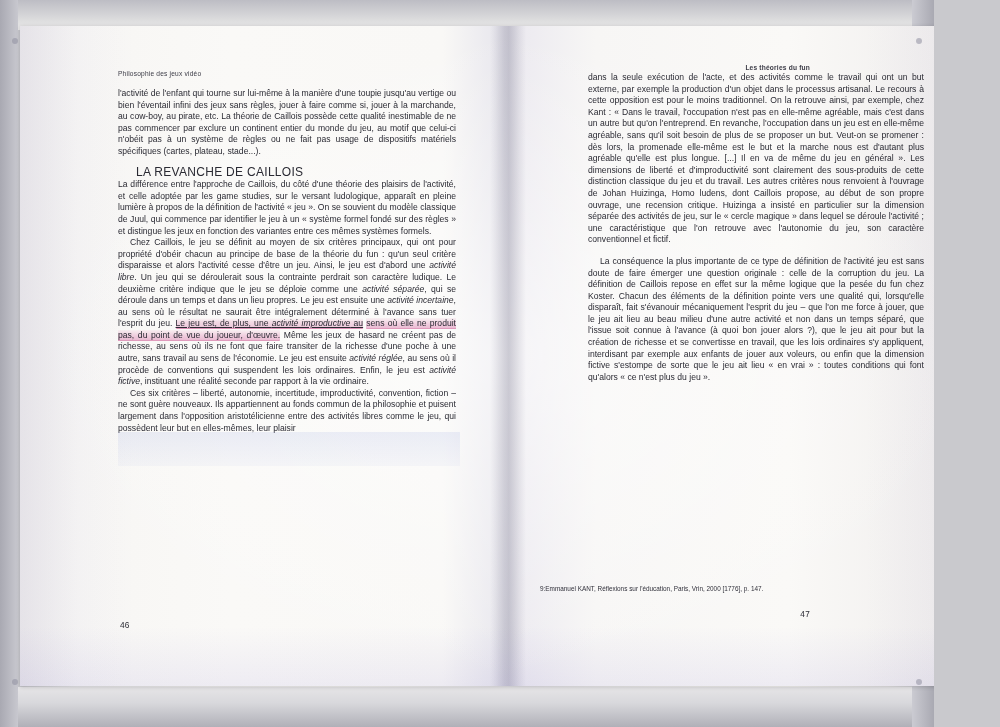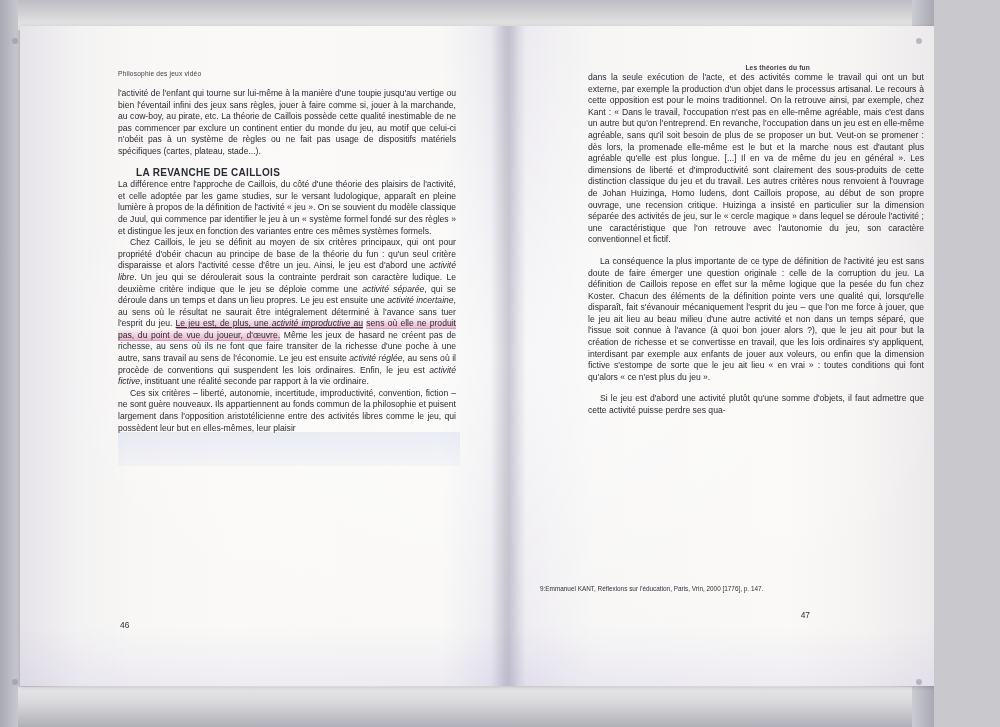--- a/index.html
+++ b/index.html
@@ -101,25 +101,25 @@
   }
   .runhead-left { left: 118px; top: 70px; }
   .runhead-right { right: 124px; top: 64px; font-weight: bold; }
 
   .folio {
     position: absolute;
     font-size: 8.4px;
     color: #2f2f38;
   }
   .folio-left { left: 120px; top: 620px; text-align: center; }
-  .folio-right { right: 124px; top: 610px; }
+  .folio-right { right: 124px; top: 610px; font-family: Liberation Mono, monospace; }
 
   .section-title {
-    font-weight: bold;
-    font-size: 10px;
+    font-weight: normal;
+    font-size: 12px;
     letter-spacing: .3px;
     margin: 9px 0 1px 18px;
   }
   p { margin: 0; }
   p.indent { text-indent: 12px; }
   i { font-style: italic; }
 
   .footnote {
     position: absolute;
     left: 540px;
@@ -190,21 +190,20 @@
     <p class="indent">Chez Caillois, le jeu se définit au moyen de six critères principaux, qui ont pour propriété d'obéir chacun au principe de base de la théorie du fun&nbsp;: qu'un seul critère disparaisse et alors l'activité cesse d'être un jeu. Ainsi, le jeu est d'abord une <i>activité libre</i>. Un jeu qui se déroulerait sous la contrainte perdrait son caractère ludique. Le deuxième critère indique que le jeu se déploie comme une <i>activité séparée</i>, qui se déroule dans un temps et dans un lieu propres. Le jeu est ensuite une <i>activité incertaine</i>, au sens où le résultat ne saurait être intégralement déterminé à l'avance sans tuer l'esprit du jeu. <span class="hl">Le jeu est, de plus, une <i>activité improductive</i> au</span> <span class="hl2">sens où elle ne produit pas, du point de vue du joueur, d'œuvre.</span> Même les jeux de hasard ne créent pas de richesse, au sens où ils ne font que faire transiter de la richesse d'une poche à une autre, sans travail au sens de l'économie. Le jeu est ensuite <i>activité réglée</i>, au sens où il procède de conventions qui suspendent les lois ordinaires. Enfin, le jeu est <i>activité fictive</i>, instituant une réalité seconde par rapport à la vie ordinaire.</p>
 
     <p class="indent">Ces six critères – liberté, autonomie, incertitude, improductivité, convention, fiction – ne sont guère nouveaux. Ils appartiennent au fonds commun de la philosophie et puisent largement dans l'opposition aristotélicienne entre des activités libres comme le jeu, qui possèdent leur but en elles-mêmes, leur plaisir</p>
   </div>
 
   <div class="blue-tint"></div>
 
   <div class="column col-right">
     <p>dans la seule exécution de l'acte, et des activités comme le travail qui ont un but externe, par exemple la production d'un objet dans le processus artisanal. Le recours à cette opposition est pour le moins traditionnel. On la retrouve ainsi, par exemple, chez Kant : « Dans le travail, l'occupation n'est pas en elle-même agréable, mais c'est dans un autre but qu'on l'entreprend. En revanche, l'occupation dans un jeu est en elle-même agréable, sans qu'il soit besoin de plus de se proposer un but. Veut-on se promener : dès lors, la promenade elle-même est le but et la marche nous est d'autant plus agréable qu'elle est plus longue. [...] Il en va de même du jeu en général ». Les dimensions de liberté et d'improductivité sont clairement des sous-produits de cette distinction classique du jeu et du travail. Les autres critères nous renvoient à l'ouvrage de Johan Huizinga, Homo ludens, dont Caillois propose, au début de son propre ouvrage, une recension critique. Huizinga a insisté en particulier sur la dimension séparée des activités de jeu, sur le « cercle magique » dans lequel se déroule l'activité ; une caractéristique que l'on retrouve avec l'autonomie du jeu, son caractère conventionnel et fictif.</p>
     <p class="indent" style="margin-top:10px;">La conséquence la plus importante de ce type de définition de l'activité jeu est sans doute de faire émerger une question originale : celle de la corruption du jeu. La définition de Caillois repose en effet sur la même logique que la pesée du fun chez Koster. Chacun des éléments de la définition pointe vers une qualité qui, lorsqu'elle disparaît, fait s'évanouir mécaniquement l'esprit du jeu – que l'on me force à jouer, que le jeu ait lieu au beau milieu d'une autre activité et non dans un temps séparé, que l'issue soit connue à l'avance (à quoi bon jouer alors ?), que le jeu ait pour but la création de richesse et se convertisse en travail, que les lois ordinaires s'y appliquent, interdisant par exemple aux enfants de jouer aux voleurs, ou enfin que la dimension fictive s'estompe de sorte que le jeu ait lieu « en vrai » : toutes conditions qui font qu'alors « ce n'est plus du jeu ».</p>
-    <p class="indent" style="margin-top:10px;">Si le jeu est d'abord une activité plutôt qu'une somme d'objets, il faut admettre que cette activité puisse perdre ses qua-</p>
   </div>
 
   <div class="footnote">
     <hr class="rule">
     <span>9:Emmanuel KANT, Réflexions sur l'éducation, Paris, Vrin, 2000 [1776], p. 147.</span>
   </div>
 
   <div class="folio folio-left">46</div>
   <div class="folio folio-right">47</div>
 </div>

